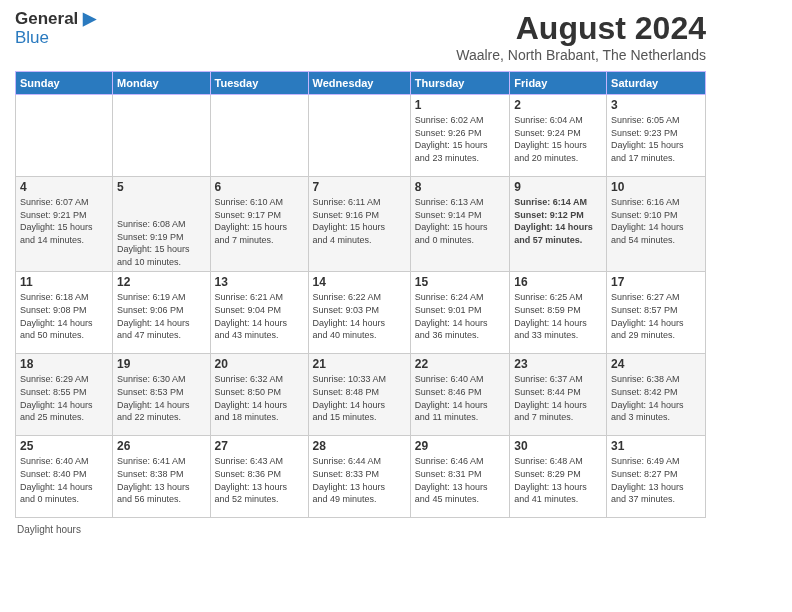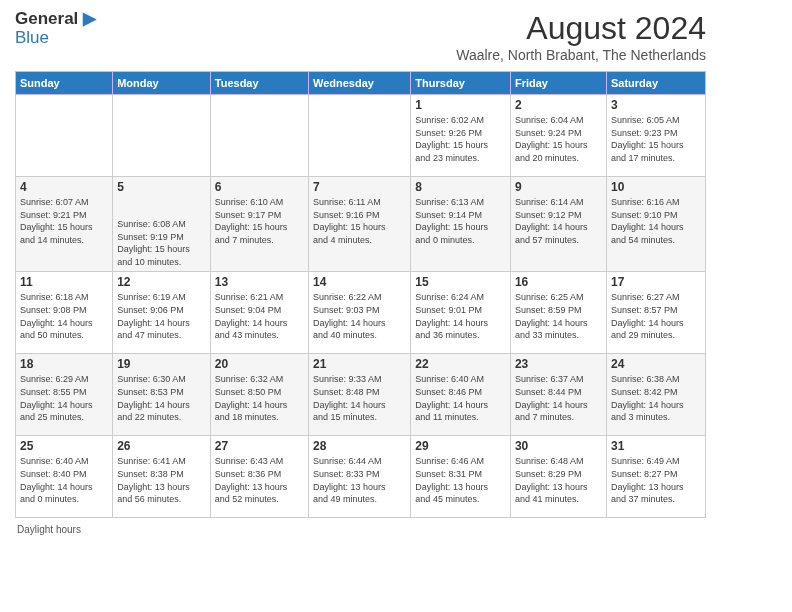--- a/index.html
+++ b/index.html
@@ -3,21 +3,21 @@
   <meta charset="utf-8">
   <style>
     * { margin: 0; padding: 0; box-sizing: border-box; }
     body { font-family: Arial, sans-serif; background: #fff; width: 792px; height: 612px; overflow: hidden; }
     
     .page { width: 721px; height: 612px; padding: 10px 15px; }
     
     .header { display: flex; justify-content: space-between; align-items: flex-start; margin-bottom: 8px; }
     
     .title-section { text-align: right; }
-    .main-title { font-size: 32px; font-weight: normal; color: #333; }
+    .main-title { font-size: 32px; font-weight: bold; color: #333; }
     .subtitle { font-size: 14px; color: #555; }
     
     .calendar { width: 100%; border-collapse: collapse; font-size: 10px; }
     
     .calendar thead th {
       background-color: #2a7abf;
       color: white;
       padding: 5px 4px;
       text-align: left;
       font-size: 11px;
@@ -137,21 +137,21 @@
           </td>
           <td>
             <div class="day-number">8</div>
             <div class="day-info" style="white-space: pre-line;">Sunrise: 6:13 AM
 Sunset: 9:14 PM
 Daylight: 15 hours
 and 0 minutes.</div>
           </td>
           <td>
             <div class="day-number">9</div>
-            <div class="day-info" style="white-space: pre-line;">Sunrise: 6:14 AM
+            <div class="day-info" style="white-space: pre-line; font-weight: bold;">Sunrise: 6:14 AM
 Sunset: 9:12 PM
 Daylight: 14 hours
 and 57 minutes.</div>
           </td>
           <td>
             <div class="day-number">10</div>
             <div class="day-info" style="white-space: pre-line;">Sunrise: 6:16 AM
 Sunset: 9:10 PM
 Daylight: 14 hours
 and 54 minutes.</div>
@@ -225,21 +225,21 @@
           </td>
           <td>
             <div class="day-number">20</div>
             <div class="day-info" style="white-space: pre-line;">Sunrise: 6:32 AM
 Sunset: 8:50 PM
 Daylight: 14 hours
 and 18 minutes.</div>
           </td>
           <td>
             <div class="day-number">21</div>
-            <div class="day-info" style="white-space: pre-line;">Sunrise: 9:33 AM
+            <div class="day-info" style="white-space: pre-line;">Sunrise: 10:33 AM
 Sunset: 8:48 PM
 Daylight: 14 hours
 and 15 minutes.</div>
           </td>
           <td>
             <div class="day-number">22</div>
             <div class="day-info" style="white-space: pre-line;">Sunrise: 6:40 AM
 Sunset: 8:46 PM
 Daylight: 14 hours
 and 11 minutes.</div>

